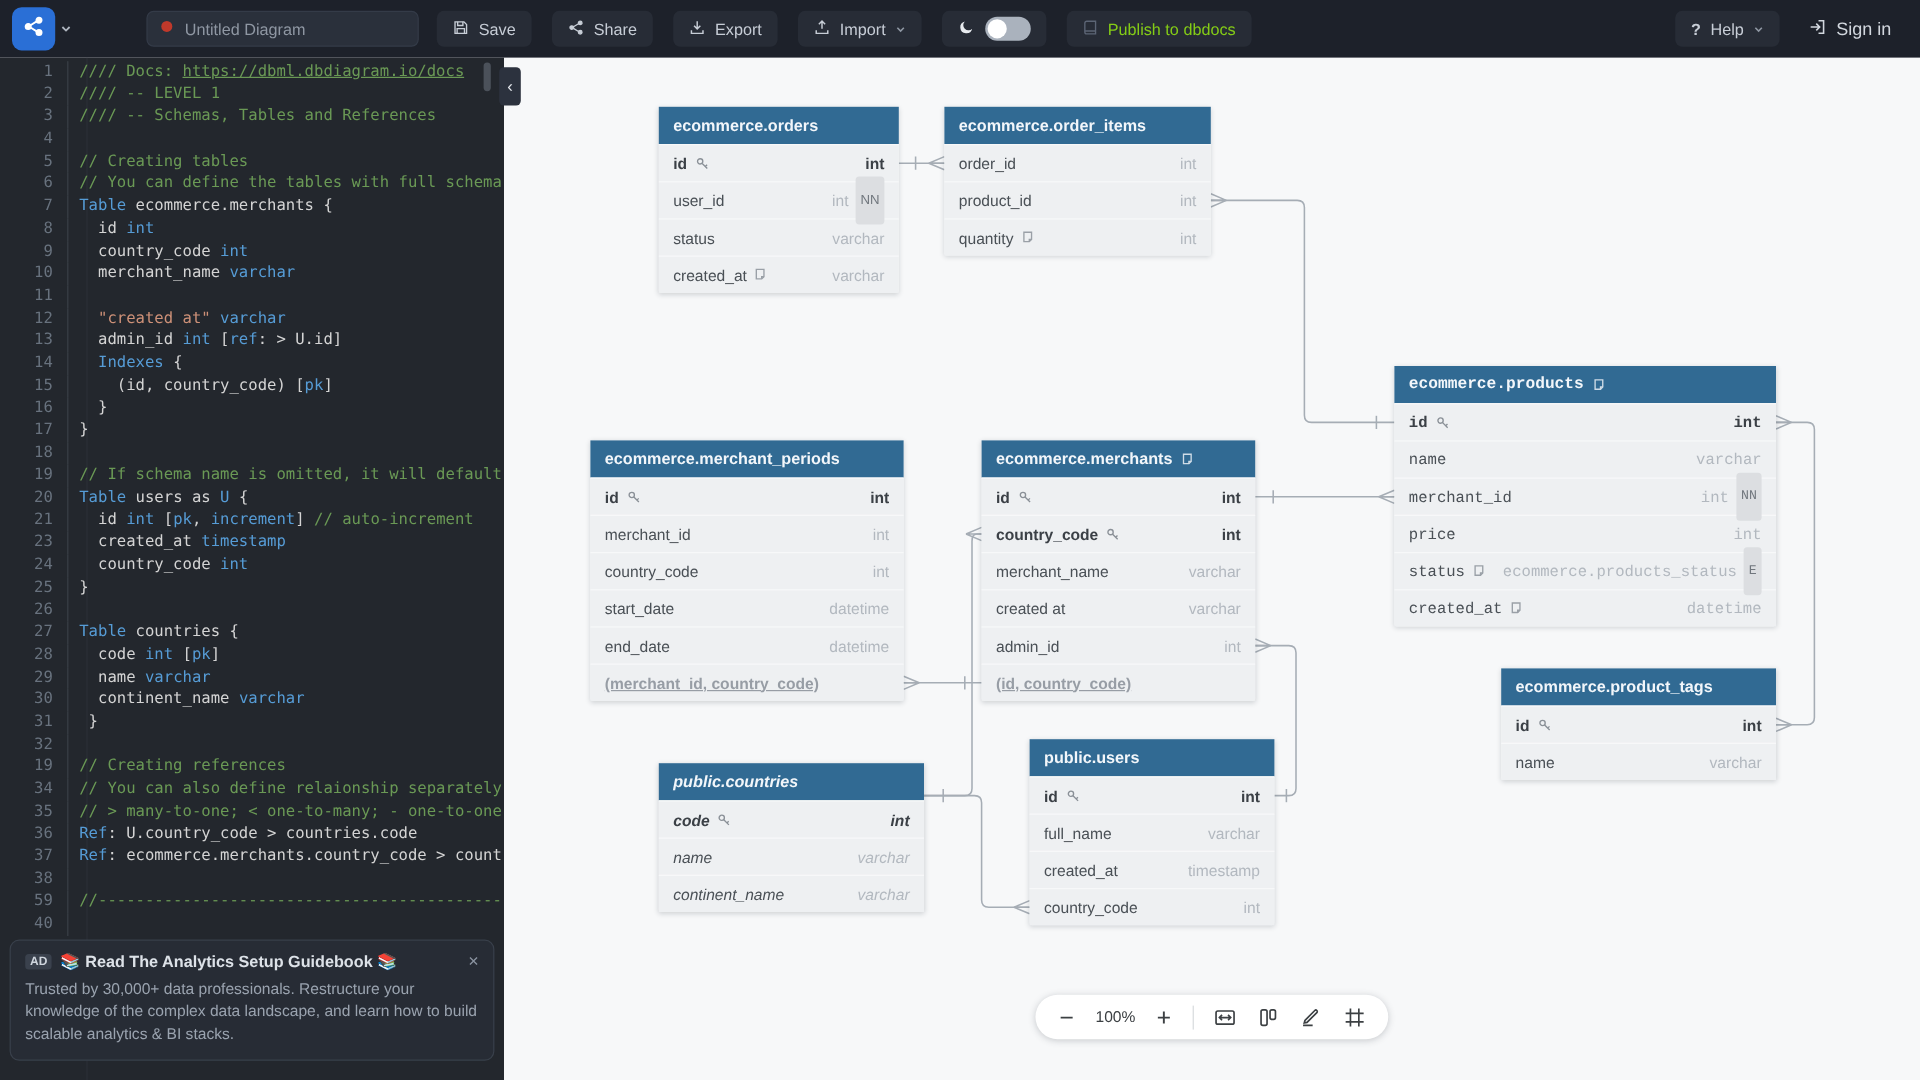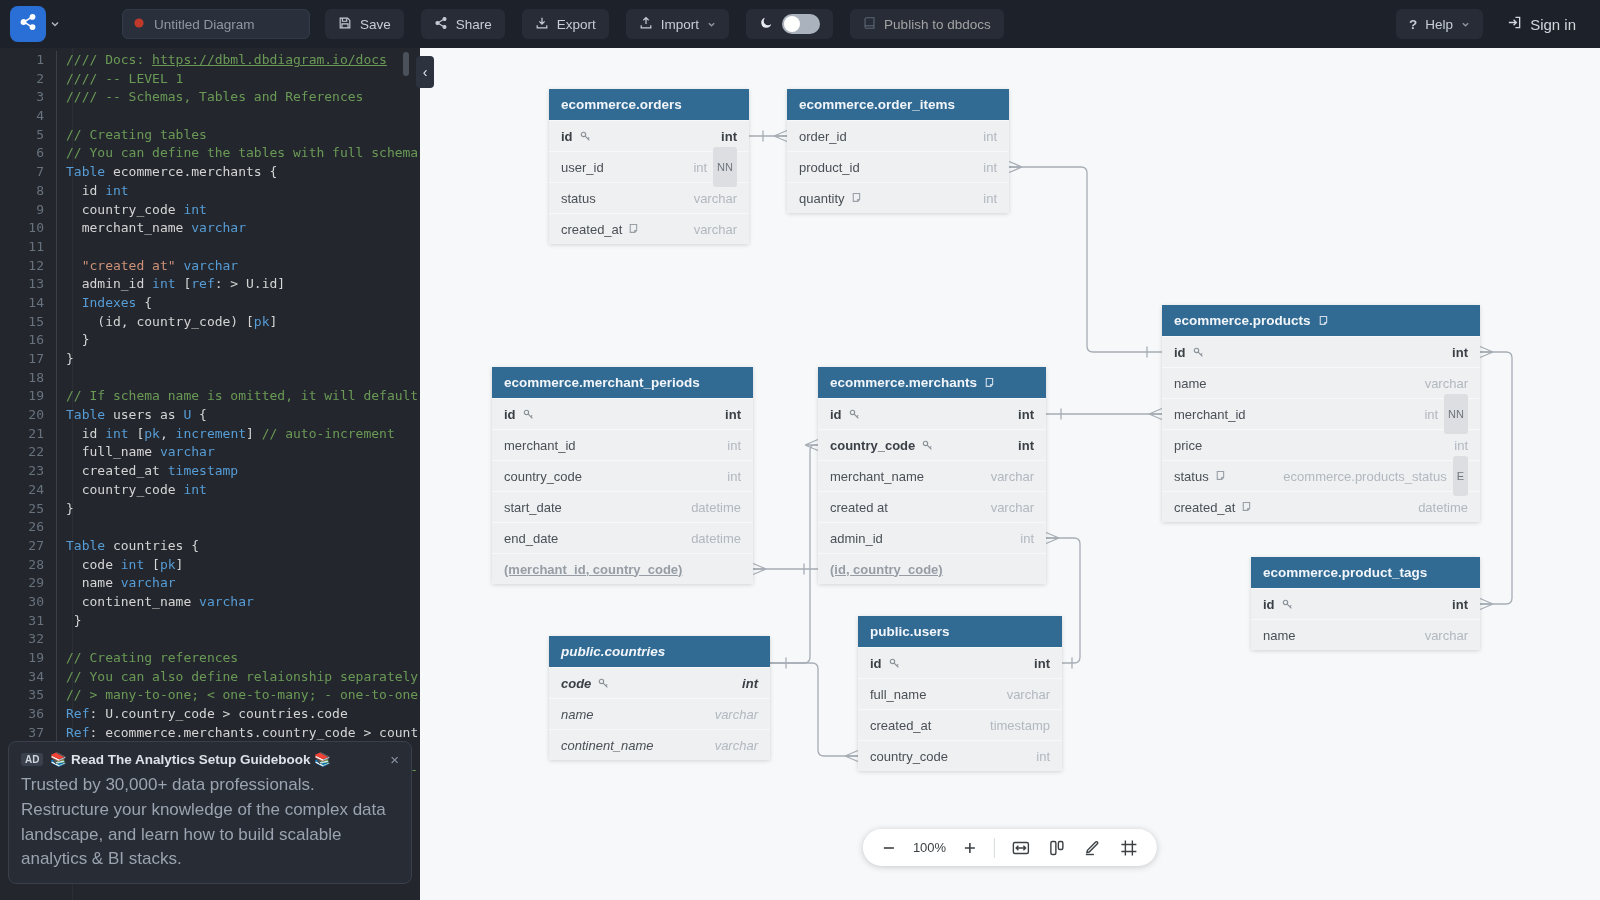--- a/index.html
+++ b/index.html
@@ -5,29 +5,29 @@
   * { margin:0; padding:0; box-sizing:border-box; }
   html,body { width:1600px; height:900px; overflow:hidden; background:#f7f8f9;
     font-family:"Liberation Sans", sans-serif; }
 
   
   .topbar { position:absolute; left:0; top:0; width:1600px; height:48px;
     background:#1d212a; display:flex; align-items:center; padding:0 10px; z-index:40; }
   .logo { width:36px; height:36px; border-radius:8px; background:#2a6fd6;
     display:flex; align-items:center; justify-content:center; cursor:pointer; }
   .logo-caret { margin:0 6px 0 4px; display:flex; }
-  .title-input { margin-left:56px; width:188px; height:30px; background:#2a303b;
+  .title-input { margin-left:56px; width:227px; height:30px; background:#2a303b;
     border:1px solid #343b48; border-radius:6px; display:flex; align-items:center;
     padding:0 10px; gap:9px; }
   .title-input .ph { color:#8f97a3; font-size:13.5px; }
   .tb-btn { height:30px; background:#272c36; border-radius:6px; color:#c7cdd6;
     font-size:13.5px; display:flex; align-items:center; gap:8px; padding:0 13px;
     margin-left:17px; cursor:pointer; white-space:nowrap; }
   .tb-btn svg { flex:0 0 auto; }
-  .tb-btn.dim { color:#a3a3a3;justify-content:flex-end; }
+  .tb-btn.dim { color:#84cc16;justify-content:flex-end; }
   .toggle-pill { width:38px; height:20px; border-radius:10px; background:#aab2bd; position:relative; }
   .toggle-knob { position:absolute; left:2px; top:2px; width:16px; height:16px;
     border-radius:50%; background:#ffffff; }
   .tb-right { margin-left:auto; display:flex; align-items:center; }
   .signin { display:flex; align-items:center; gap:8px; color:#d2d7de; font-size:15px;
     margin:0 14px 0 24px; cursor:pointer; }
 
   
   .editor { position:absolute; left:0; top:48px; width:420px; height:852px;
     background:#23272d; overflow:hidden; }
@@ -44,21 +44,21 @@
     background:#4b515a; border-radius:3px; }
 
   
   .ad { position:absolute; left:8px; bottom:16px; width:404px; background:#272c35;
     border:1px solid #39404b; border-radius:8px; padding:9px 12px 11px; z-index:5; }
   .ad-head { display:flex; align-items:center; gap:7px;text-align:right; }
   .ad-badge { background:#3a414d; color:#cfd5dd; font-size:10px; font-weight:bold;
     border-radius:3px; padding:1px 4px; }
   .ad-title { color:#dde2e8; font-size:13.5px; font-weight:bold; }
   .ad-close { margin-left:auto; color:#8a93a0; font-size:15px; cursor:pointer; line-height:1; }
-  .ad-body { margin-top:6px; color:#9aa3af; font-size:17px; line-height:1.45; }
+  .ad-body { margin-top:6px; color:#9aa3af; font-size:13px; line-height:1.45; }
 
   
   .collapse-tab { position:absolute; left:416px; top:56px; width:18px; height:32px;
     background:#2c323e; border-radius:4px; color:#e6e9ee; display:flex; align-items:center;
     justify-content:center; font-size:14px; z-index:30; cursor:pointer; }
 
   
   .canvas { position:absolute; left:420px; top:48px; width:1180px; height:852px;
     background:#f7f8f9; }
   .rel-layer { position:absolute; left:0; top:0; width:1180px; height:852px; }
@@ -214,21 +214,20 @@
       <div class="cline"><span class="lnum">12</span><span class="lgap"></span><span class="ltext"><span class="df">  </span><span class="st">"created at"</span><span class="df"> </span><span class="kw">varchar</span></span></div>
       <div class="cline"><span class="lnum">13</span><span class="lgap"></span><span class="ltext"><span class="df">  admin_id </span><span class="kw">int</span><span class="df"> [</span><span class="kw">ref</span><span class="df">: &gt; U.id]</span></span></div>
       <div class="cline"><span class="lnum">14</span><span class="lgap"></span><span class="ltext"><span class="df">  </span><span class="kw">Indexes</span><span class="df"> {</span></span></div>
       <div class="cline"><span class="lnum">15</span><span class="lgap"></span><span class="ltext"><span class="df">    (id, country_code) [</span><span class="kw">pk</span><span class="df">]</span></span></div>
       <div class="cline"><span class="lnum">16</span><span class="lgap"></span><span class="ltext"><span class="df">  }</span></span></div>
       <div class="cline"><span class="lnum">17</span><span class="lgap"></span><span class="ltext"><span class="df">}</span></span></div>
       <div class="cline"><span class="lnum">18</span><span class="lgap"></span><span class="ltext"></span></div>
       <div class="cline"><span class="lnum">19</span><span class="lgap"></span><span class="ltext"><span class="cm">// If schema name is omitted, it will default to</span></span></div>
       <div class="cline"><span class="lnum">20</span><span class="lgap"></span><span class="ltext"><span class="kw">Table</span><span class="df"> users as </span><span class="kw">U</span><span class="df"> {</span></span></div>
       <div class="cline"><span class="lnum">21</span><span class="lgap"></span><span class="ltext"><span class="df">  id </span><span class="kw">int</span><span class="df"> [</span><span class="kw">pk</span><span class="df">, </span><span class="kw">increment</span><span class="df">] </span><span class="cm">// auto-increment</span></span></div>
-      <div class="cline"><span class="lnum">22</span><span class="lgap"></span><span class="ltext"><span class="df">  full_name </span><span class="kw">varchar</span></span></div>
       <div class="cline"><span class="lnum">23</span><span class="lgap"></span><span class="ltext"><span class="df">  created_at </span><span class="kw">timestamp</span></span></div>
       <div class="cline"><span class="lnum">24</span><span class="lgap"></span><span class="ltext"><span class="df">  country_code </span><span class="kw">int</span></span></div>
       <div class="cline"><span class="lnum">25</span><span class="lgap"></span><span class="ltext"><span class="df">}</span></span></div>
       <div class="cline"><span class="lnum">26</span><span class="lgap"></span><span class="ltext"></span></div>
       <div class="cline"><span class="lnum">27</span><span class="lgap"></span><span class="ltext"><span class="kw">Table</span><span class="df"> countries {</span></span></div>
       <div class="cline"><span class="lnum">28</span><span class="lgap"></span><span class="ltext"><span class="df">  code </span><span class="kw">int</span><span class="df"> [</span><span class="kw">pk</span><span class="df">]</span></span></div>
       <div class="cline"><span class="lnum">29</span><span class="lgap"></span><span class="ltext"><span class="df">  name </span><span class="kw">varchar</span></span></div>
       <div class="cline"><span class="lnum">30</span><span class="lgap"></span><span class="ltext"><span class="df">  continent_name </span><span class="kw">varchar</span></span></div>
       <div class="cline"><span class="lnum">31</span><span class="lgap"></span><span class="ltext"><span class="df"> }</span></span></div>
       <div class="cline"><span class="lnum">32</span><span class="lgap"></span><span class="ltext"></span></div>
@@ -383,21 +382,21 @@
                   <path d="M11.5 10H9v2.5"></path>
                 </g>
               </svg>
             </span>
           </span>
           <span class="ftype">
             <span>int</span>
           </span>
         </div>
       </div>
-      <div class="db-table" style="left: 742px; top: 257px; width: 318px;">
+      <div class="db-table" style="left: 742px; top: 257px; width: 318px; font-family: Liberation Mono, monospace;">
         <div class="tbl-header">
           <span>ecommerce.products</span>
           <span style="display: inline-flex;">
             <svg width="12" height="12" viewBox="0 0 16 16">
               <g fill="none" stroke="#cfdce7" stroke-width="1.5">
                 <path d="M3 2h8.5v8L9 12.5H3z"></path>
                 <path d="M11.5 10H9v2.5"></path>
               </g>
             </svg>
           </span>

